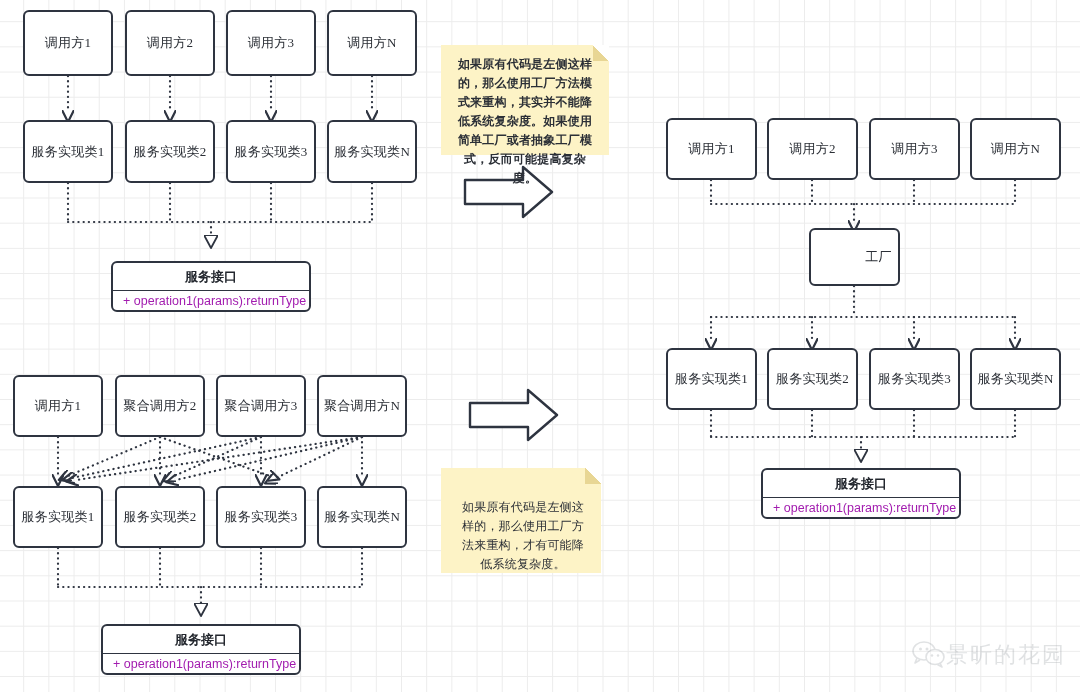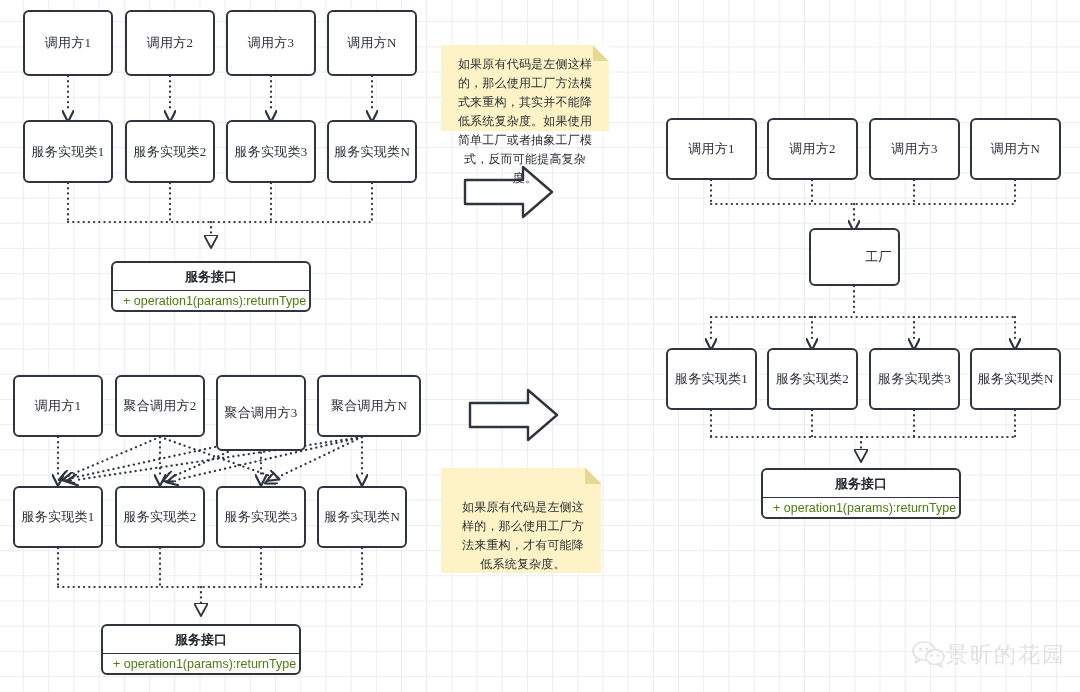--- a/index.html
+++ b/index.html
@@ -38,21 +38,21 @@
     border:2px solid #2e3440;border-radius:6px;background:#ffffff;
     z-index:5;display:flex;flex-direction:column;text-align:right;
   }
   .iface-title{
     flex:0 0 27px;display:flex;align-items:center;justify-content:center;
     font-size:13px;font-weight:bold;color:#23272e;
     border-bottom:1.6px solid #2e3440;
   }
   .iface-row{
     flex:1;display:flex;align-items:center;justify-content:flex-start;
-    padding-left:10px;font-size:12.5px;color:#4d7c0f;
+    padding-left:10px;font-size:12.5px;color:#a21caf;
   }
   .note{
     position:absolute;box-sizing:border-box;
     background:#fdf3c6;
     z-index:6;
     padding:10px 12px 8px 12px;
     font-size:12px;line-height:19px;color:#2b2f36;
     text-align:center;
     letter-spacing:.2px;
   }
@@ -175,24 +175,24 @@
   <div class="iface-title">服务接口</div>
   <div class="iface-row">+ operation1(params):returnType</div>
 </div>
 
 <div class="node" style="left:13px;top:375px;width:90px;height:62px;">
     <span>调用方1</span>
   </div>
 <div class="node" style="left:115px;top:375px;width:90px;height:62px;">
     <span>聚合调用方2</span>
   </div>
-<div class="node" style="left:216px;top:375px;width:90px;height:76px;">
+<div class="node" style="left:216px;top:375px;width:90px;height:62px;">
     <span>聚合调用方3</span>
   </div>
-<div class="node" style="left:317px;top:375px;width:104px;height:62px;">
+<div class="node" style="left:317px;top:375px;width:90px;height:62px;">
     <span>聚合调用方N</span>
   </div>
 
 <div class="node" style="left:13px;top:486px;width:90px;height:62px;">
     <span>服务实现类1</span>
   </div>
 <div class="node" style="left:115px;top:486px;width:90px;height:62px;">
     <span>服务实现类2</span>
   </div>
 <div class="node" style="left:216px;top:486px;width:90px;height:62px;">
@@ -235,21 +235,21 @@
   </div>
 <div class="node" style="left:970px;top:348px;width:91px;height:62px;">
     <span>服务实现类N</span>
   </div>
 
 <div class="iface" style="left:761px;top:468px;width:200px;height:51px;">
   <div class="iface-title">服务接口</div>
   <div class="iface-row">+ operation1(params):returnType</div>
 </div>
 
-<div class="note" style="left:441px;top:45px;width:168px;height:86px;">
+<div class="note" style="left:441px;top:45px;width:168px;height:110px;font-weight:bold;">
   <div class="fold"></div>
   <span>如果原有代码是左侧这样的，那么使用工厂方法模式来重构，其实并不能降低系统复杂度。如果使用简单工厂或者抽象工厂模式，反而可能提高复杂度。</span>
 </div>
 
 <div class="note" style="left:441px;top:468px;width:160px;height:105px;padding-top:30px;padding-left:16px;">
   <div class="fold"></div>
   <span>如果原有代码是左侧这样的，那么使用工厂方法来重构，才有可能降低系统复杂度。</span>
 </div>
 
 <div class="watermark">

